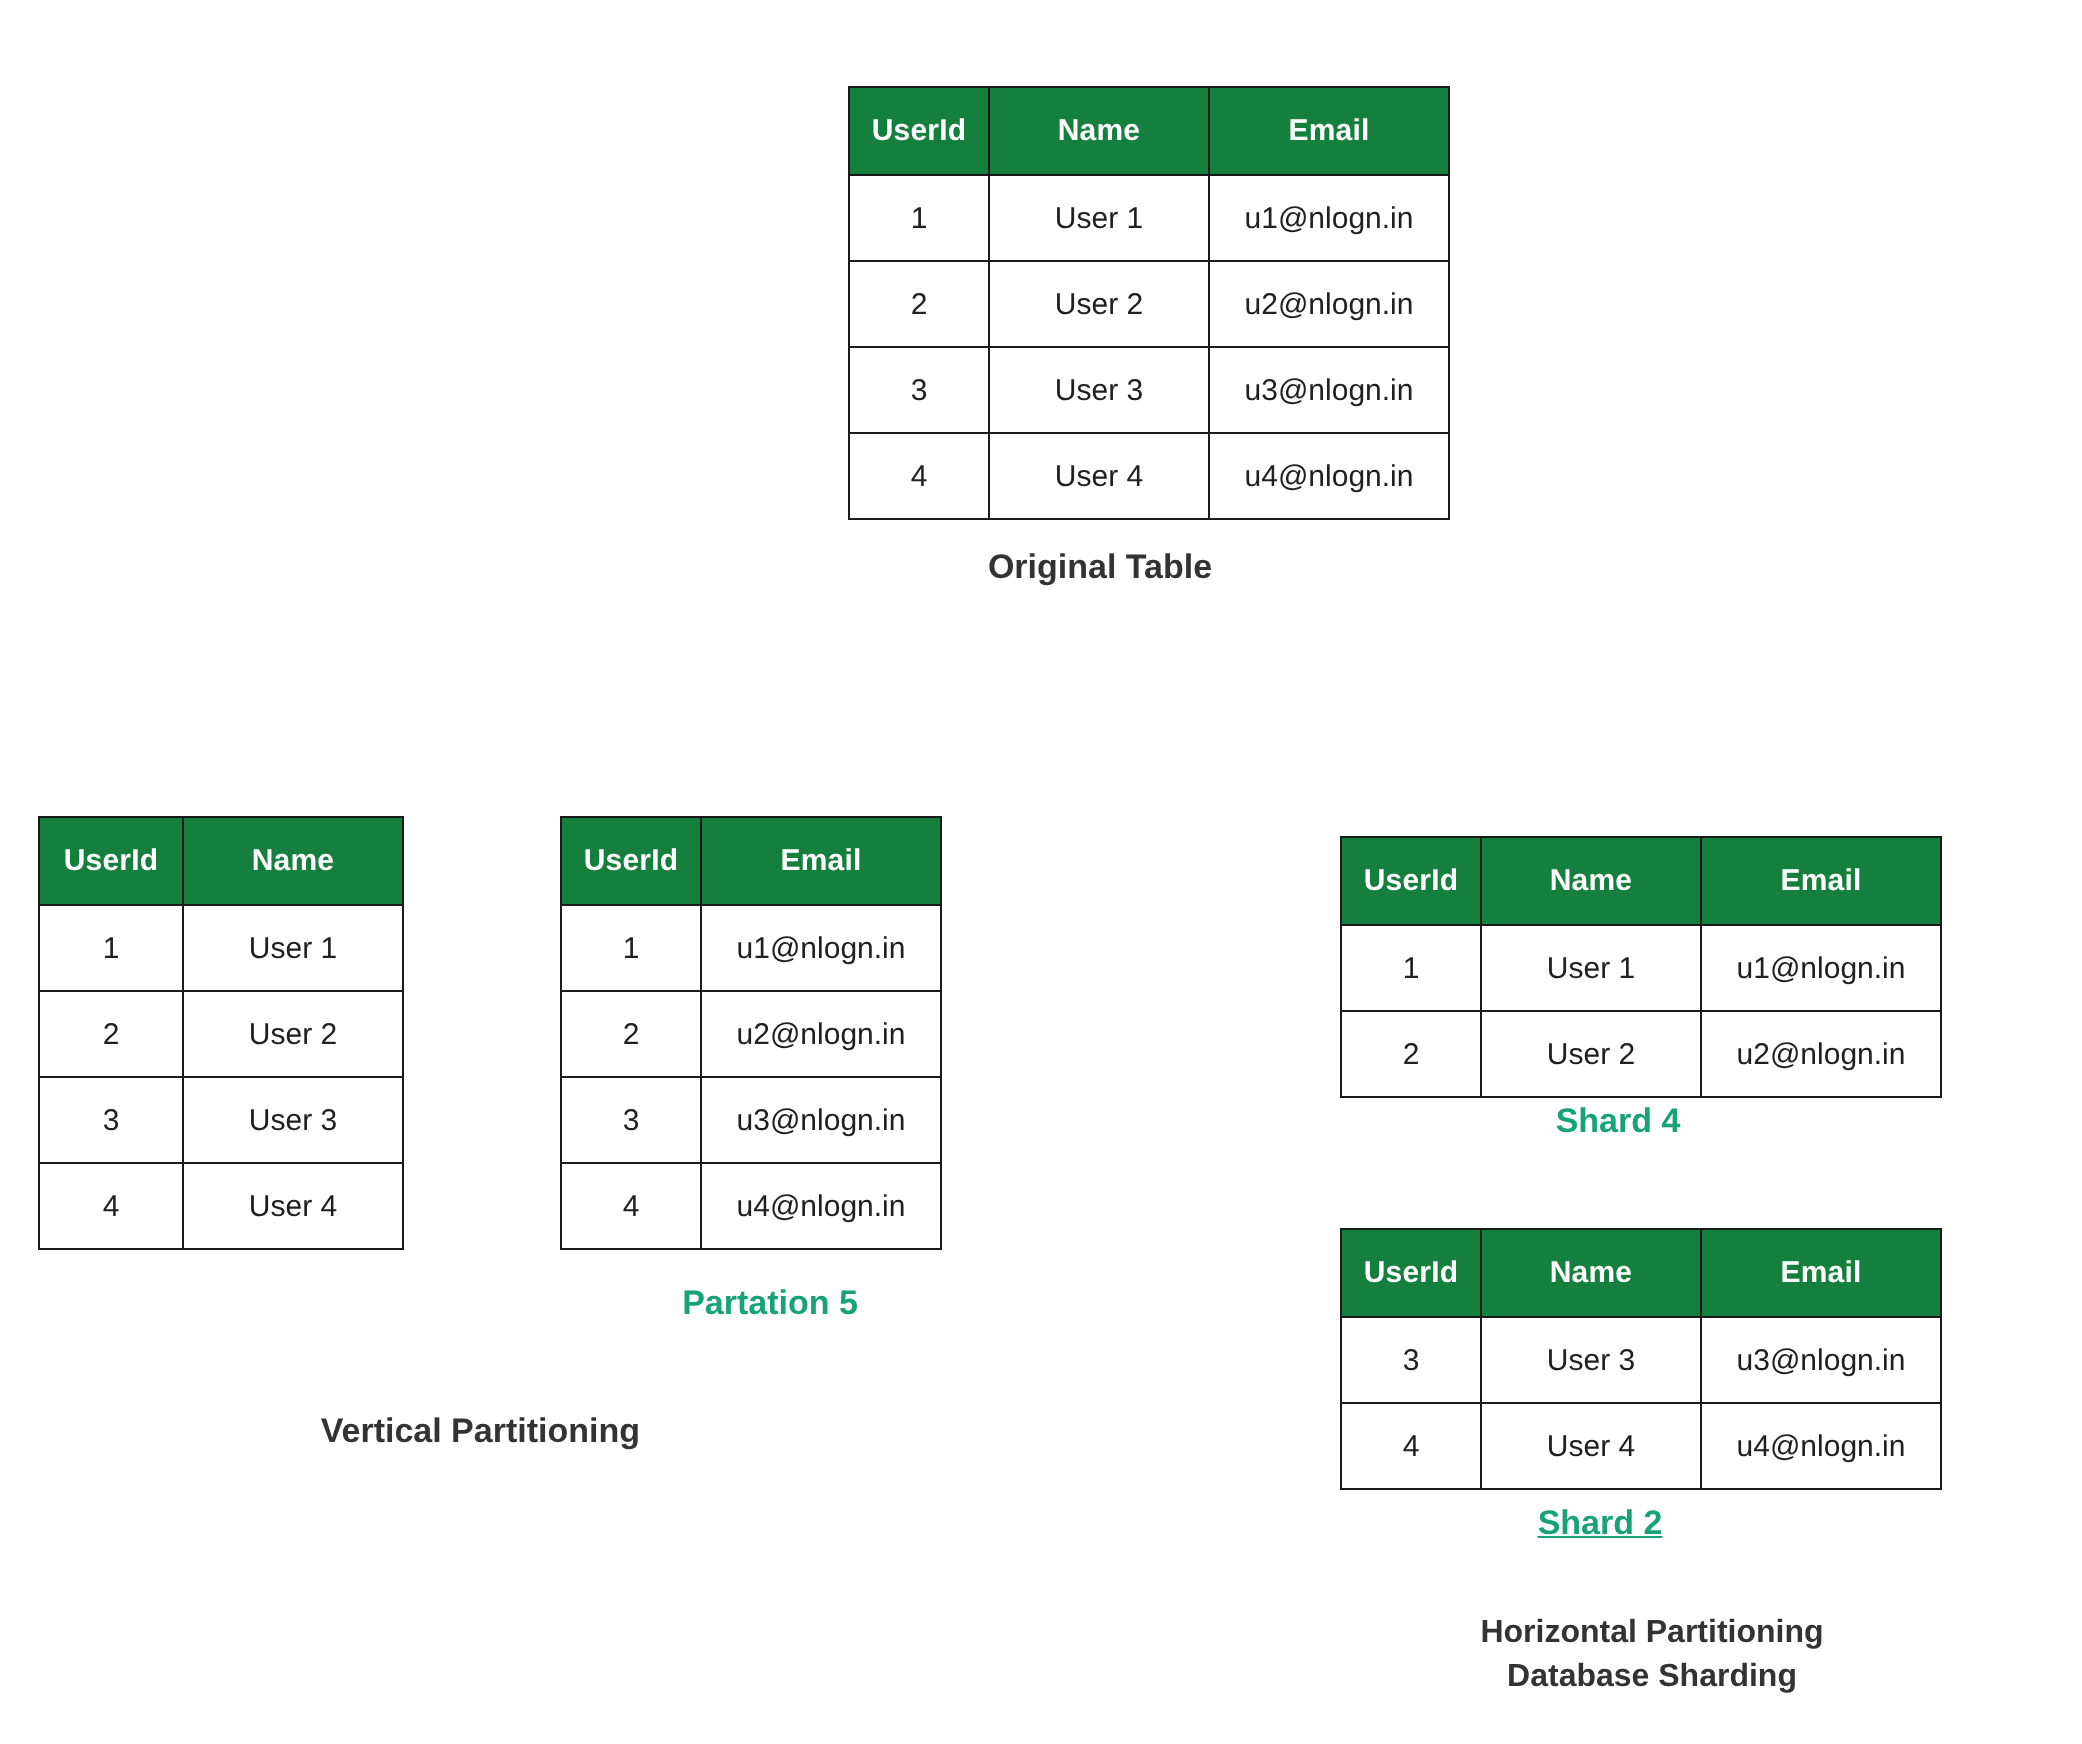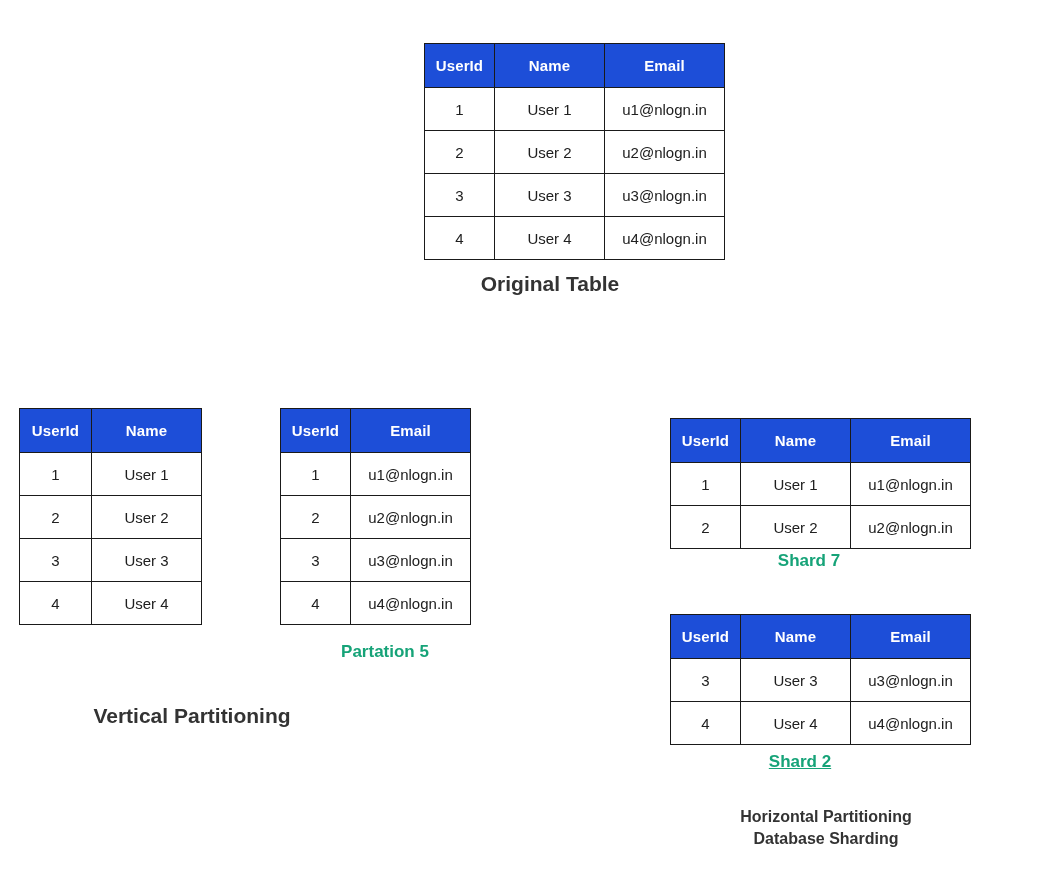--- a/index.html
+++ b/index.html
@@ -31,21 +31,21 @@
     table-layout: fixed;
   }
   .db-table th,
   .db-table td {
     border: 1.6px solid #1a1a1a;
     text-align: center;
     vertical-align: middle;
     font-family: "Liberation Sans", sans-serif;
   }
   .db-table th {
-    background: #1d4ed8;
+    background: #15803d;
     color: #ffffff;
     font-size: 15px;
     font-weight: bold;
     height: 41px;
     letter-spacing: 0.1px;
   }
   .db-table td {
     background: #ffffff;
     color: #202020;
     font-size: 15px;
@@ -58,21 +58,21 @@
   .col-name  { width: 110px; }
   .col-email { width: 120px; }
   .col-id-w  { width: 72px; }
   .col-name-w{ width: 110px; }
   .col-email-w{ width: 120px; }
 
   
   .caption-dark {
     position: absolute;
     color: #333333;
-    font-size: 21px;
+    font-size: 17px;
     font-weight: bold;
     font-family: "Liberation Sans", sans-serif;
     text-align: center;
     white-space: nowrap;
     line-height: 22px;
   }
   .caption-teal {
     position: absolute;
     color: #16a378;
     font-size: 17px;
@@ -95,21 +95,21 @@
   
   #table-original      { left: 424px; top: 43px; }
   #caption-original    { left: 450px; top: 273px; width: 200px; }
 
   #table-partition-1   { left: 19px;  top: 408px; }
   #caption-partition-1 { left: 0px;   top: 642px; width: 182px; }
 
   #table-partition-2   { left: 280px; top: 408px; }
   #caption-partition-2 { left: 290px; top: 642px; width: 190px; }
 
-  #caption-vertical    { left: 92px; top: 705px; width: 200px; }
+  #caption-vertical    { left: 120px; top: 705px; width: 200px; text-align: right; }
 
   #table-shard-1       { left: 670px; top: 418px; }
   #caption-shard-1     { left: 709px; top: 551px; width: 200px; }
 
   #table-shard-2       { left: 670px; top: 614px; }
   #caption-shard-2     { left: 700px; top: 752px; width: 200px; text-decoration: underline; }
 
   #caption-horizontal  { left: 722px; top: 806px; width: 208px; }
 </style>
 </head>
@@ -239,21 +239,21 @@
         <td>User 1</td>
         <td>u1@nlogn.in</td>
       </tr>
       <tr>
         <td>2</td>
         <td>User 2</td>
         <td>u2@nlogn.in</td>
       </tr>
     </tbody>
   </table>
-  <div class="caption-teal" id="caption-shard-1">Shard 7</div>
+  <div class="caption-teal" id="caption-shard-1">Shard 4</div>
 
   <table class="db-table" id="table-shard-2">
     <colgroup>
       <col class="col-id">
         <col class="col-name">
         <col class="col-email">
     </colgroup>
     <thead>
       <tr>
         <th>UserId</th>

